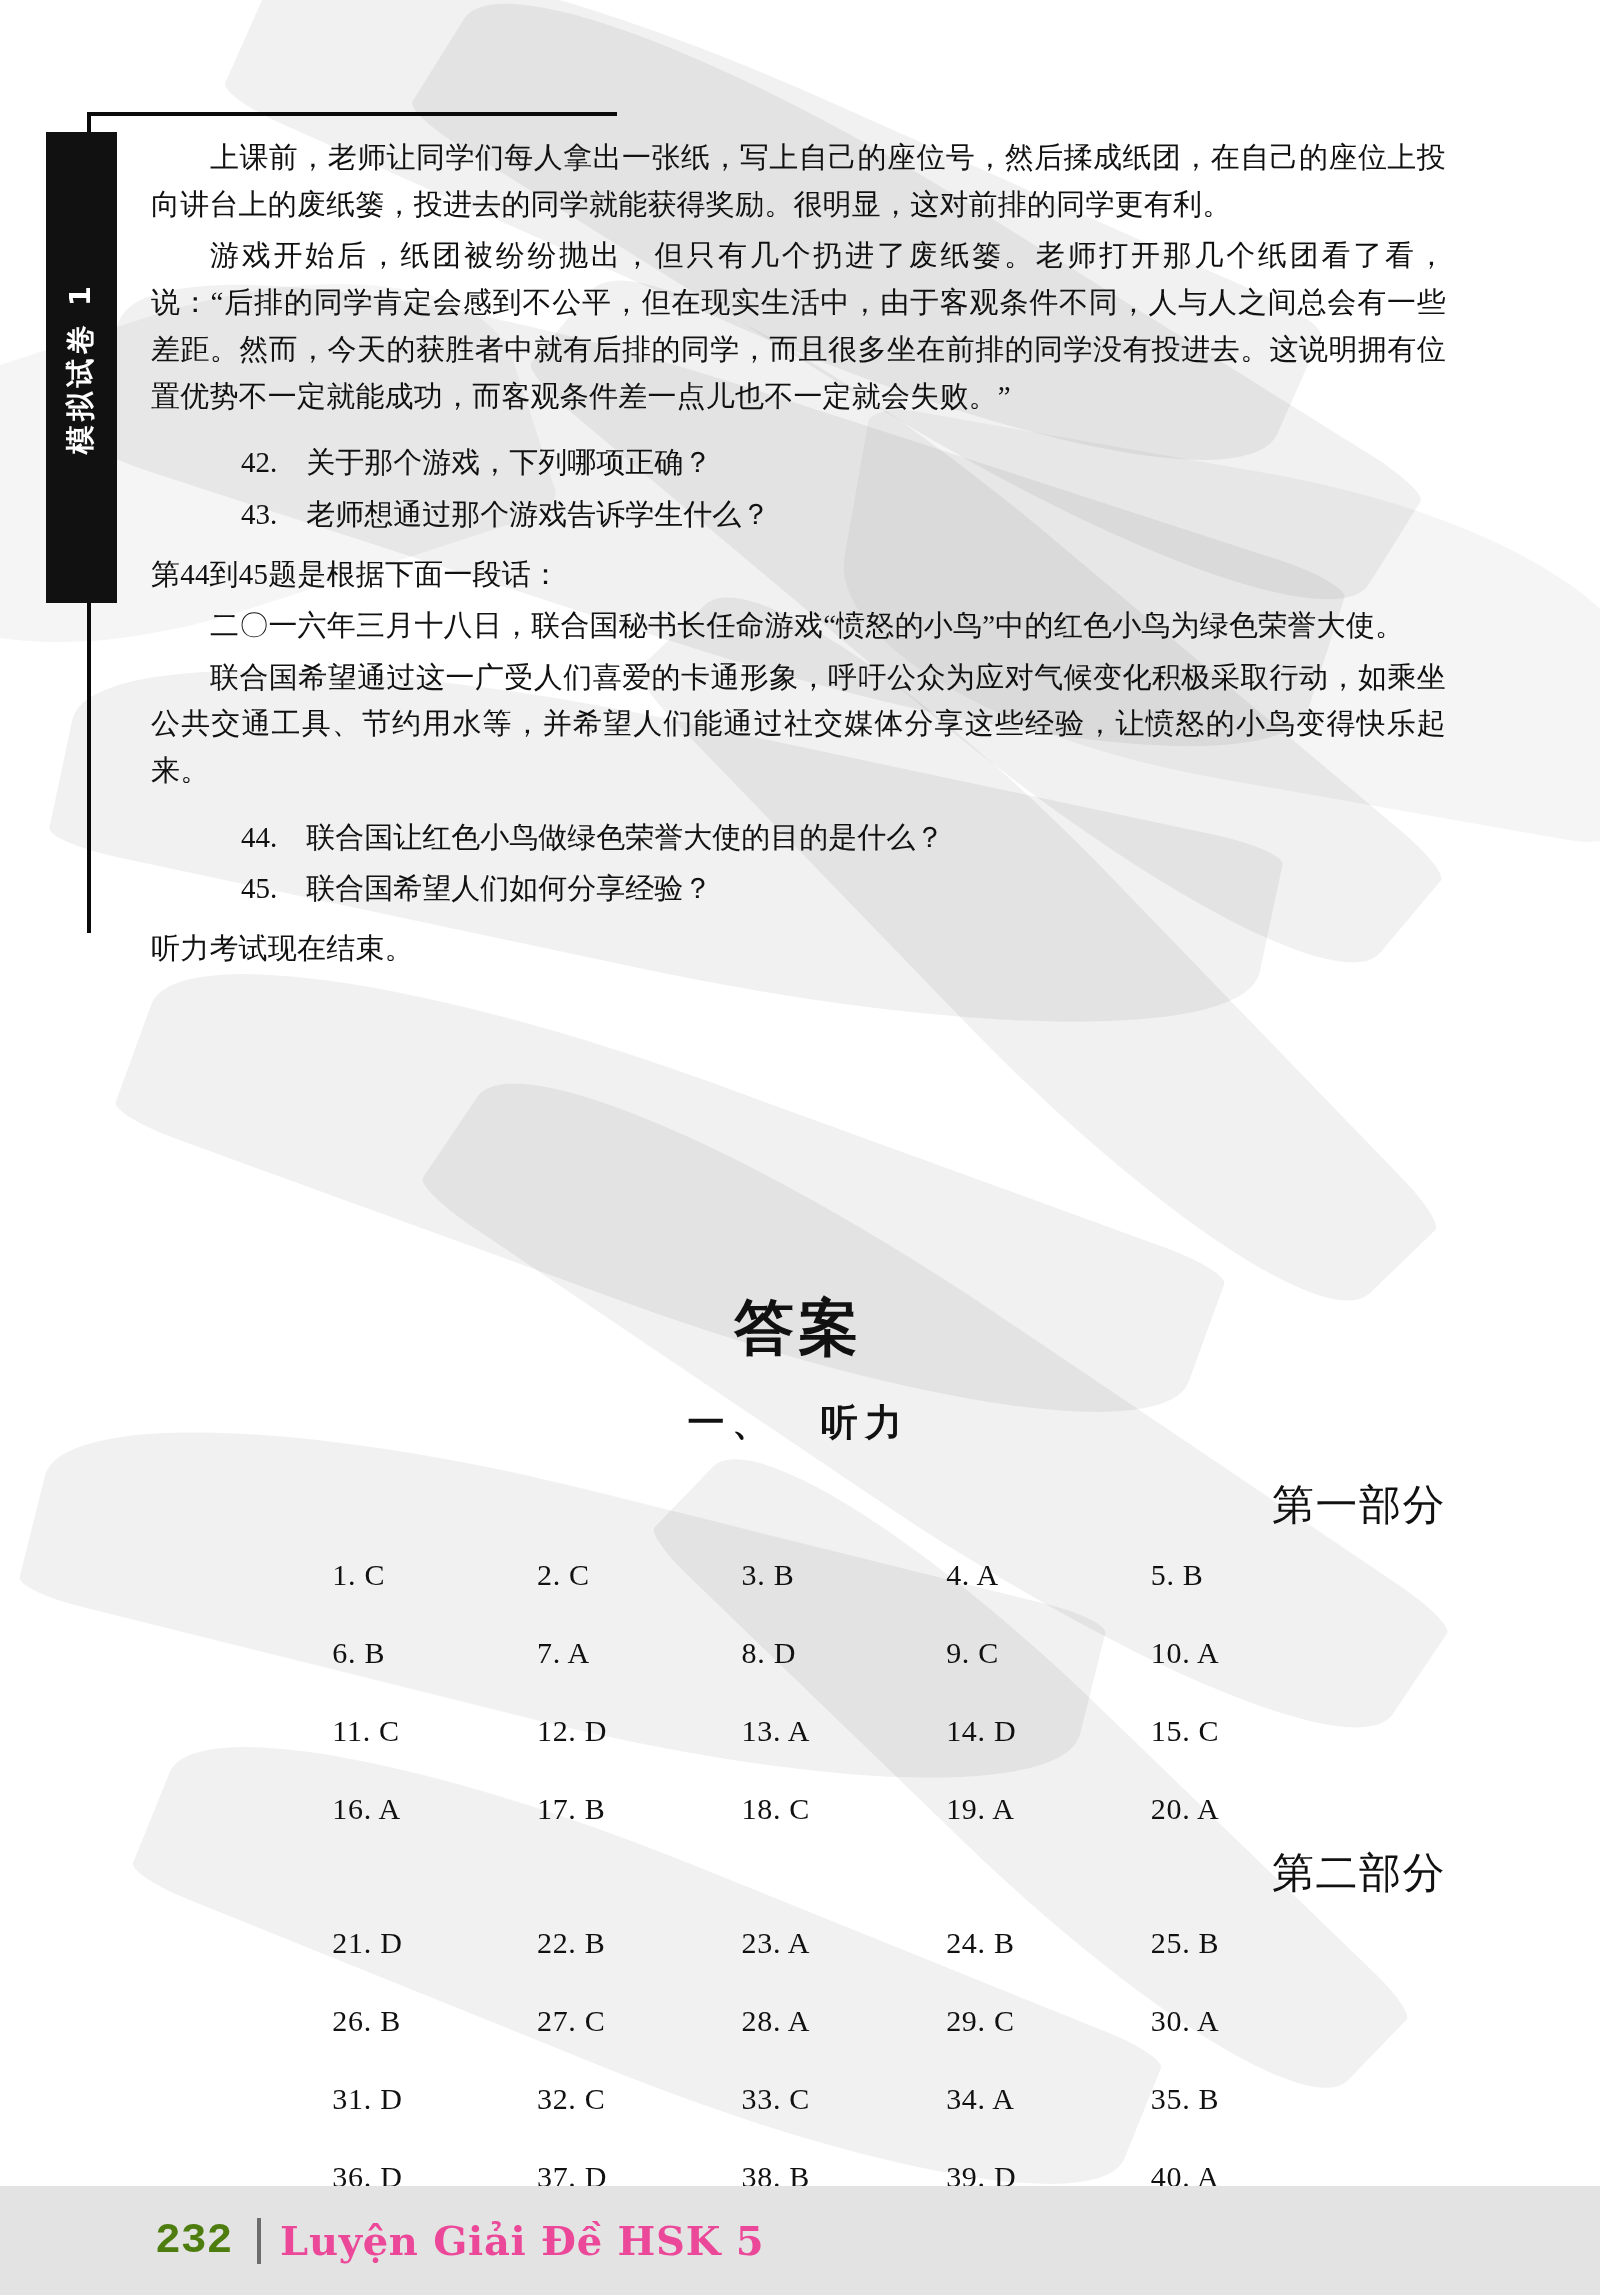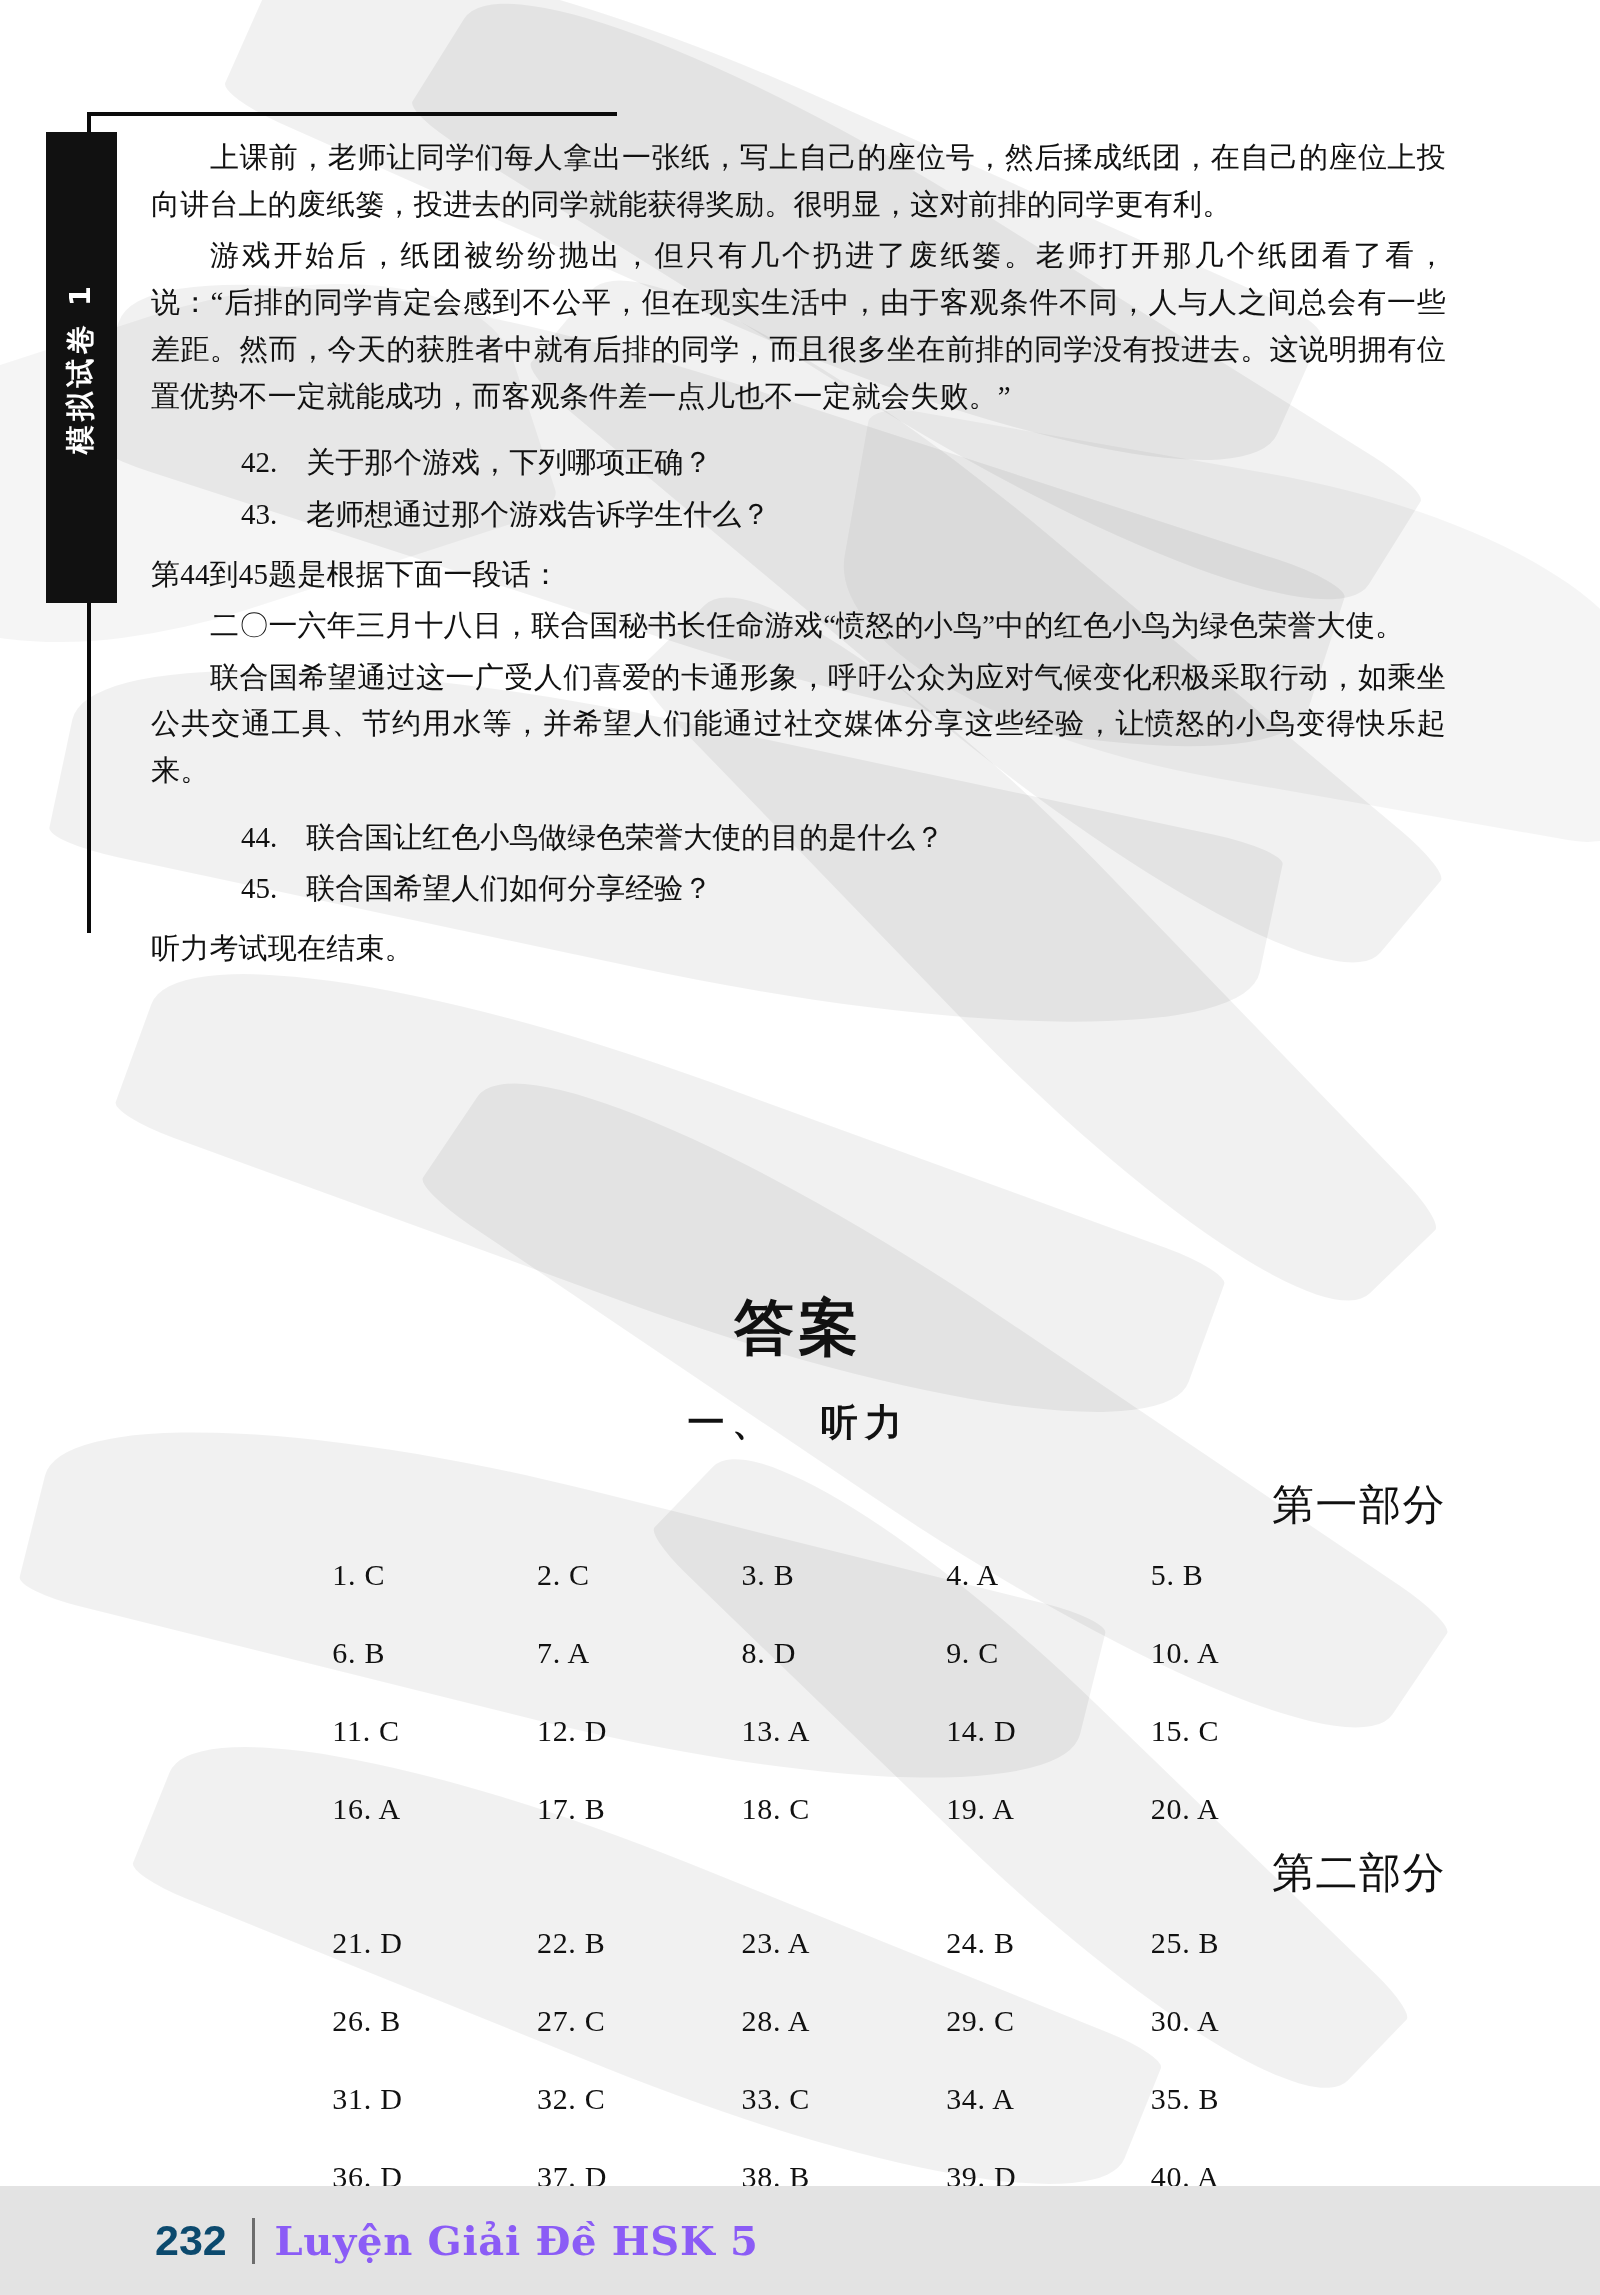--- a/index.html
+++ b/index.html
@@ -165,38 +165,38 @@
     position: absolute;
     left: 0;
     bottom: 0;
     width: 1600px;
     height: 109px;
     display: flex;
     align-items: center;
     z-index: 4;
   }
   .footer-page {
-    font-family: Liberation Sans, sans-serif;
+    font-family: Liberation Mono, monospace;
     font-weight: 700;
     font-size: 43px;
     margin-left: 155px;
-    color: #0c4a6e;
+    color: #4d7c0f;
   }
   .footer-divider {
     width: 3.7px;
     height: 46px;
     background: #6d6d6d;
     margin: 0 19px 0 25px;
   }
   .footer-title {
     font-family: "DejaVu Serif", serif;
     font-weight: 700;
     font-size: 40px;
     letter-spacing: 0.7px;
-    color: #8b5cf6;
+    color: #ec4899;
   }
 </style>
 </head>
 <body>
 
 <div class="watermark">
   <div class="frond" style="left:221px;  top:88px;  width:1104px; height:243px;  transform:rotate(24deg);"></div>
   <div class="frond" style="left:383px;  top:191px;  width:1067px; height:221px;  transform:rotate(32deg);"></div>
   <div class="frond" style="left:88px;  top:383px;  width:1251px; height:265px;  transform:rotate(18deg);"></div>
   <div class="frond" style="left:471px;  top:515px;  width:1030px; height:213px;  transform:rotate(40deg);"></div>

